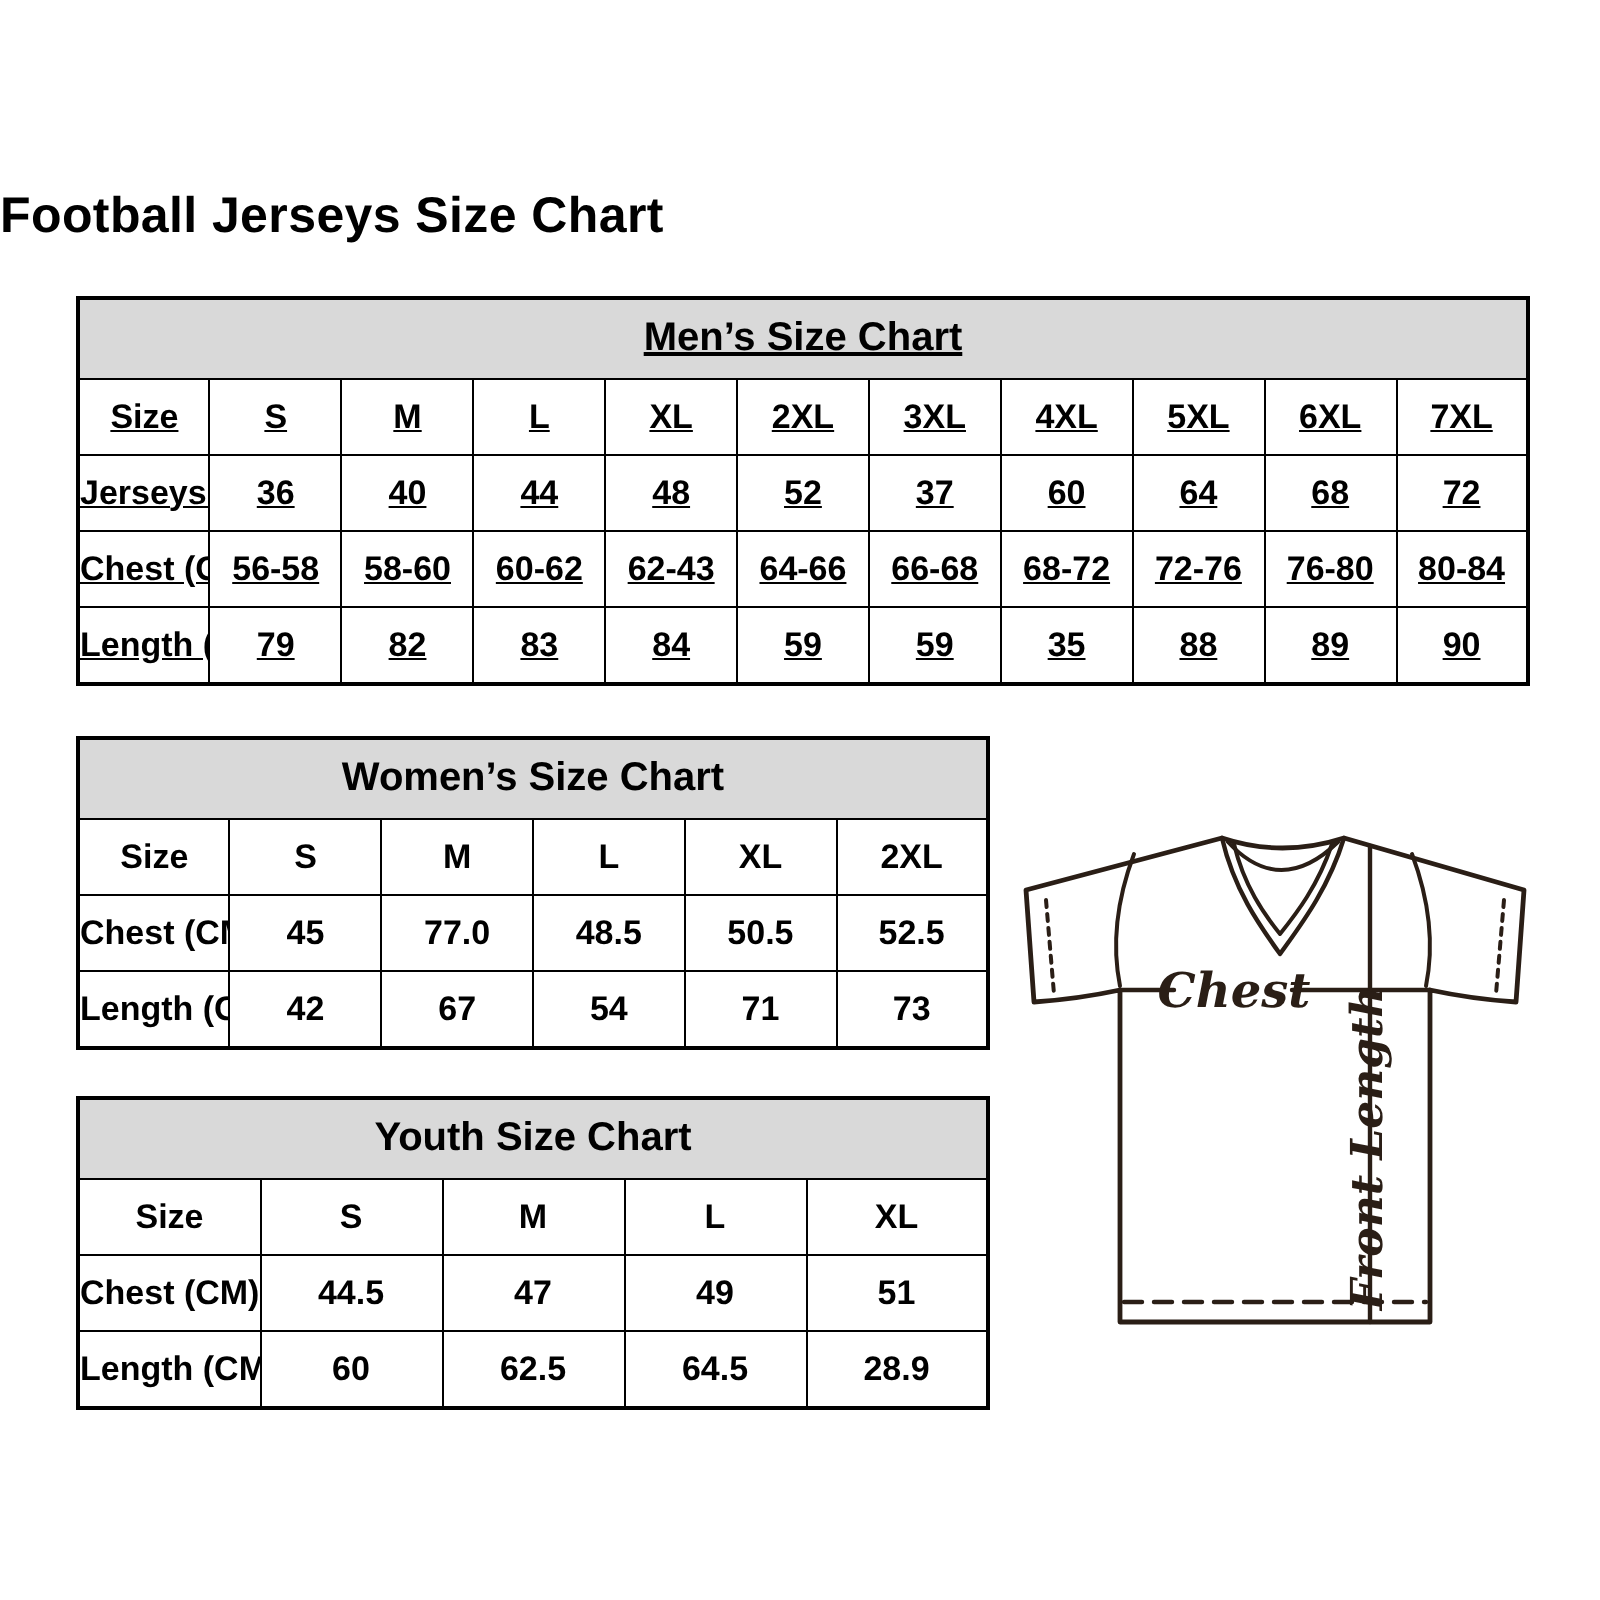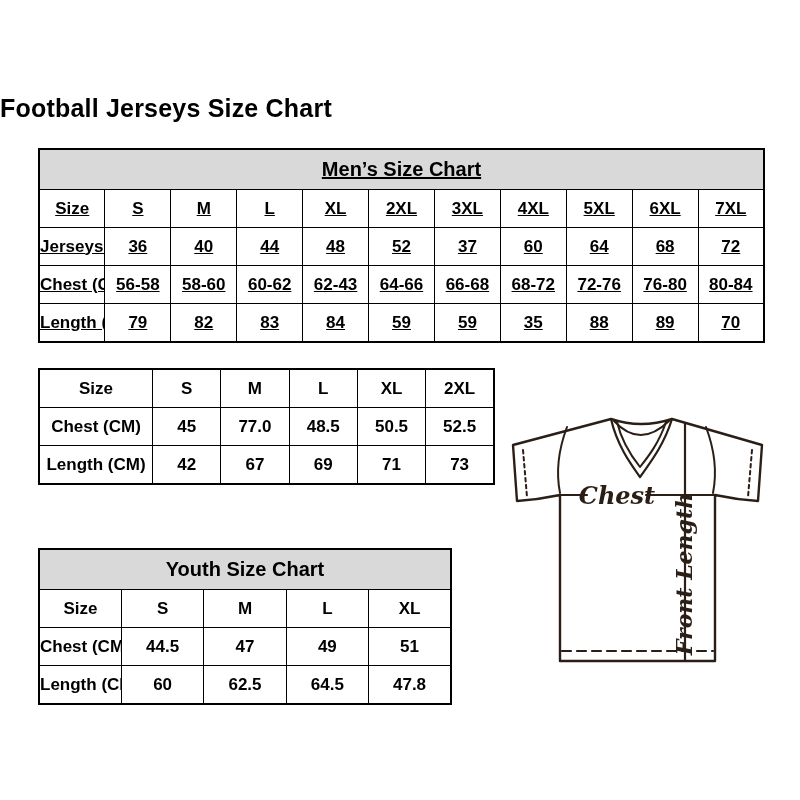--- a/index.html
+++ b/index.html
@@ -9,21 +9,21 @@
               font-size:25px;font-weight:bold;color:#000;letter-spacing:.2px;}
   table.size-table{position:absolute;border-collapse:collapse;table-layout:fixed;background:#fff;
                    border:2px solid #000;}
   table.size-table td,table.size-table th{border:1.5px solid #000;text-align:center;vertical-align:middle;
                    font-weight:bold;color:#000;padding:0;overflow:hidden;white-space:nowrap;}
   .table-title{background:#d9d9d9;font-size:20px;height:39px;}
   .mens{left:38px;top:148px;width:727px;text-decoration:underline;}
   .mens td{height:37px;font-size:17px;}
   .mens td.label{width:112px;}
   .womens{left:38px;top:368px;width:457px;}
-  .youth{left:38px;top:548px;width:414px;}
+  .youth{left:38px;top:548px;width:457px;}
   .womens td,.youth td{height:37px;font-size:17px;}
   .womens td.label,.youth td.label{width:112px;}
   .jersey-wrap{position:absolute;left:500px;top:403px;width:278px;height:268px;}
   .jersey-wrap svg{display:block;width:278px;height:268px;}
   .diag-label{font-family:"DejaVu Serif","Liberation Serif",serif;font-style:italic;font-weight:bold;
               fill:#2a1e16;}
 </style>
 </head>
 <body>
 
@@ -79,48 +79,51 @@
       <td class="label">Length (CM)</td>
       <td>79</td>
       <td>82</td>
       <td>83</td>
       <td>84</td>
       <td>59</td>
       <td>59</td>
       <td>35</td>
       <td>88</td>
       <td>89</td>
-      <td>70</td>
+      <td>90</td>
     </tr>
   </tbody>
     </table>
 
   <table class="size-table womens">
     <tbody>
+        <tr>
+      <th colspan="6" class="table-title">Women’s Size Chart</th>
+    </tr>
     <tr>
       <td class="label">Size</td>
       <td>S</td>
       <td>M</td>
       <td>L</td>
       <td>XL</td>
       <td>2XL</td>
     </tr>
     <tr>
       <td class="label">Chest (CM)</td>
       <td>45</td>
       <td>77.0</td>
       <td>48.5</td>
       <td>50.5</td>
       <td>52.5</td>
     </tr>
     <tr>
       <td class="label">Length (CM)</td>
       <td>42</td>
       <td>67</td>
-      <td>69</td>
+      <td>54</td>
       <td>71</td>
       <td>73</td>
     </tr>
   </tbody>
     </table>
 
   <table class="size-table youth">
     <tbody>
         <tr>
       <th colspan="5" class="table-title">Youth Size Chart</th>
@@ -137,21 +140,21 @@
       <td>44.5</td>
       <td>47</td>
       <td>49</td>
       <td>51</td>
     </tr>
     <tr>
       <td class="label">Length (CM)</td>
       <td>60</td>
       <td>62.5</td>
       <td>64.5</td>
-      <td>47.8</td>
+      <td>28.9</td>
     </tr>
   </tbody>
     </table>
 
   <div class="jersey-wrap">
     <svg viewBox="0 0 278 268" xmlns="http://www.w3.org/2000/svg">
       <g stroke="#2a1e16" fill="none" stroke-linejoin="round" stroke-linecap="round">
 
         <path stroke-width="2.4" d="M 111,16 L 13,42 L 17,98 C 32,97 46,95 60,92 L 60,258 L 215,258 L 215,92
                  C 229,95 243,97 258,98 L 262,42 L 172,16 Q 141,26 111,16 Z"></path>

